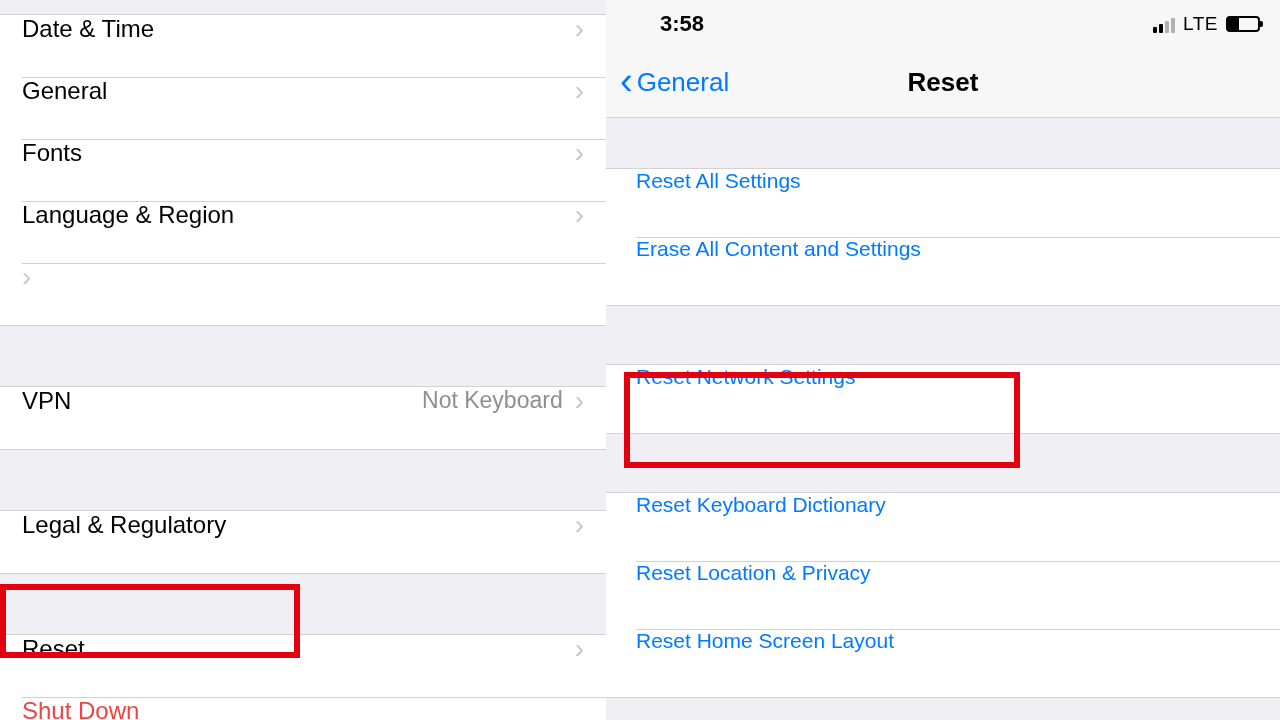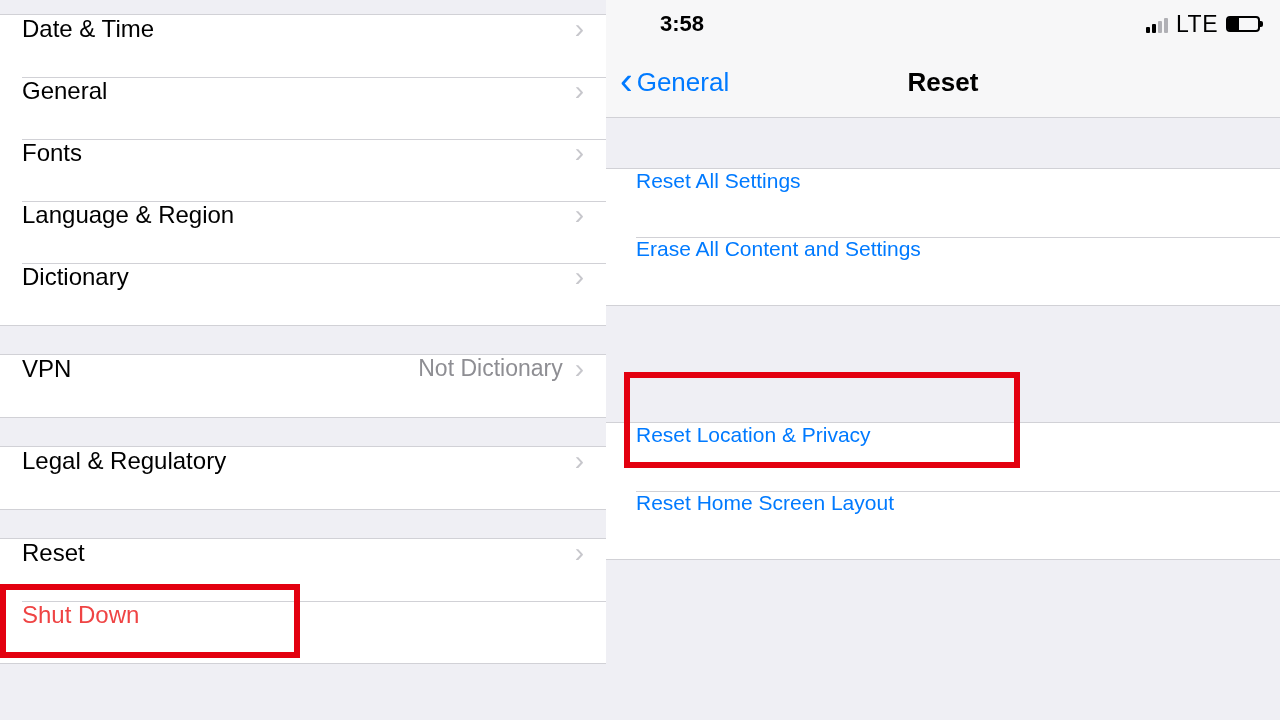--- a/index.html
+++ b/index.html
@@ -15,21 +15,21 @@
     background: #efeff4;
     height: 720px;
     position: relative;
     overflow: hidden;
   }
   .pane-left { width: 606px; }
   .pane-right { width: 674px; }
 
   
   .group { background: #fff; border-top: 1px solid #d1d1d6; border-bottom: 1px solid #d1d1d6; }
-  .group + .group { margin-top: 28px; }
+  .group + .group { margin-top: 60px; }
   .row {
     display: flex; align-items: flex-start;
     height: 62px;
     padding: 0 22px;
     font-size: 24px;
     color: #000;
     position: relative;
     background: #fff;
   }
   .row + .row::before {
@@ -61,21 +61,21 @@
     font-size: 22px; font-weight: 600;
   }
   .status .center { flex:1; }
   .status-right { display:flex; align-items:center; gap:8px; }
   .sig { display:flex; align-items:flex-end; gap:2px; height:18px; }
   .sig span { width:4px; background:#b0b0b5; border-radius:1px; }
   .sig span:nth-child(1){height:6px;background:#000;}
   .sig span:nth-child(2){height:9px;background:#000;}
   .sig span:nth-child(3){height:12px;}
   .sig span:nth-child(4){height:15px;}
-  .lte { font-size:23px; font-weight:500; letter-spacing:0.5px; }
+  .lte { font-size:19px; font-weight:500; letter-spacing:0.5px; }
   .batt { width:34px; height:16px; border:2px solid #000; border-radius:4px; position:relative; }
   .batt::after { content:""; position:absolute; right:-5px; top:3px; width:3px; height:6px; background:#000; border-radius:0 2px 2px 0; }
   .batt i { display:block; width:38%; height:100%; background:#000; border-radius:1px 0 0 1px; }
 
   .nav {
     display:flex; align-items:center; height:70px;
     background:#f7f7f8; border-bottom:1px solid #d1d1d6;
     position:relative;
   }
   .nav .back {
@@ -112,29 +112,28 @@
     </div>
     <div class="row">
       <span class="label">Fonts</span>
       <span class="chev">›</span>
     </div>
     <div class="row">
       <span class="label">Language &amp; Region</span>
       <span class="chev">›</span>
     </div>
     <div class="row">
-      <span class="label">Dictionary</span>
       <span class="chev">›</span>
     </div>
   </div>
 
   <div class="group">
     <div class="row">
       <span class="label">VPN</span>
-      <span class="value">Not Dictionary</span>
+      <span class="value">Not Keyboard</span>
       <span class="chev">›</span>
     </div>
   </div>
 
   <div class="group">
     <div class="row">
       <span class="label">Legal &amp; Regulatory</span>
       <span class="chev">›</span>
     </div>
   </div>
@@ -185,24 +184,32 @@
     <div class="row">
       <span class="label">Reset All Settings</span>
     </div>
     <div class="row">
       <span class="label">Erase All Content and Settings</span>
     </div>
   </div>
 
   <div class="spacer-md"></div>
 
+  <div class="group">
+    <div class="row">
+      <span class="label">Reset Network Settings</span>
+    </div>
+  </div>
 
   <div class="spacer-md"></div>
 
   <div class="group">
+    <div class="row">
+      <span class="label">Reset Keyboard Dictionary</span>
+    </div>
     <div class="row">
       <span class="label">Reset Location &amp; Privacy</span>
     </div>
     <div class="row">
       <span class="label">Reset Home Screen Layout</span>
     </div>
   </div>
 
   <div class="hl hl-right"></div>
 </div>

